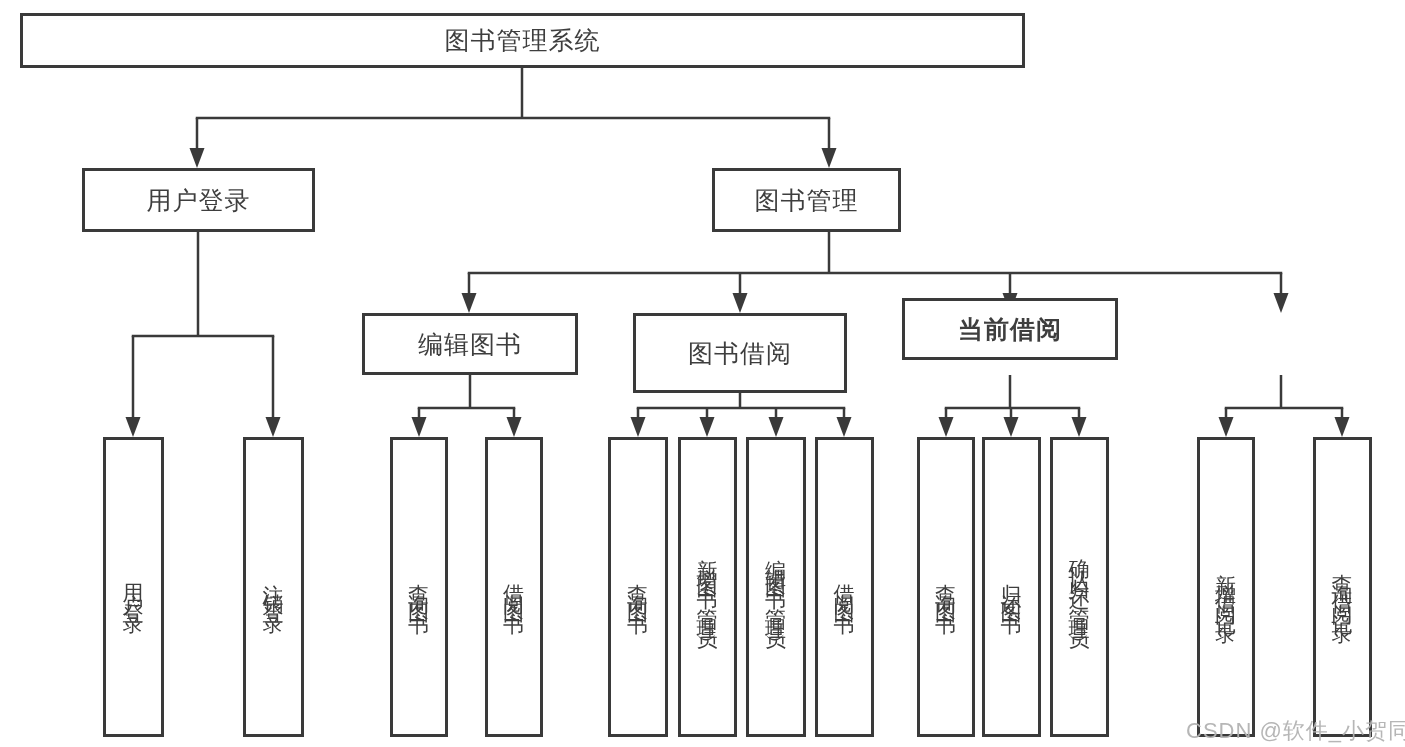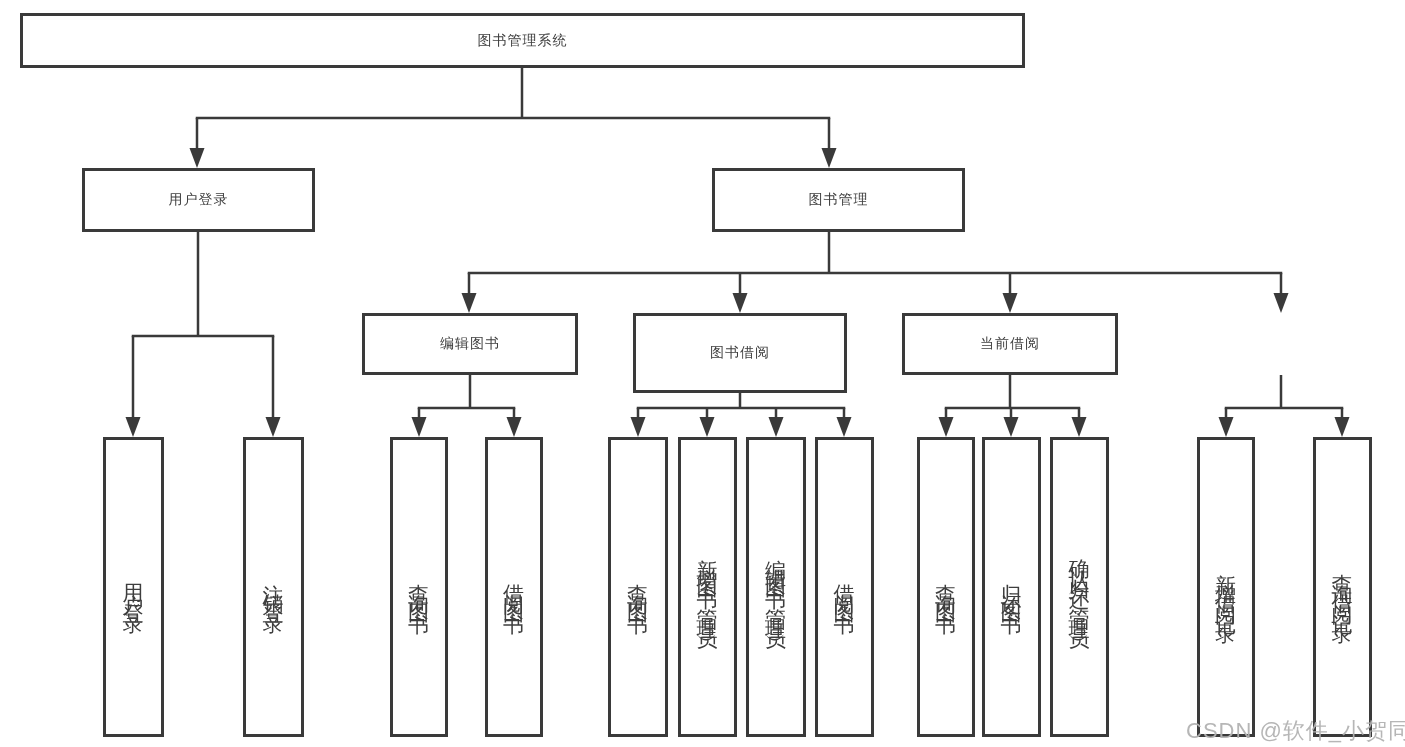--- a/index.html
+++ b/index.html
@@ -21,21 +21,21 @@
   }
   .node {
     position: absolute;
     box-sizing: border-box;
     border: 3px solid #3a3a3a;
     background: #ffffff;
     display: flex;
     align-items: center;
     justify-content: center;
     color: #3e3e3e;
-    font-size: 14px;
+    font-size: 25px;
     letter-spacing: 1px;
     z-index: 2;
     white-space: nowrap;
   }
   .vnode {
     writing-mode: vertical-rl;
     text-orientation: mixed;
     letter-spacing: 10px;
     font-size: 21px;
     line-height: 1;
@@ -128,31 +128,31 @@
     </g>
   </svg>
 
   <div class="node" style="left:20px; top:13px; width:1005px; height:55px;">
     <span>图书管理系统</span>
   </div>
 
   <div class="node" style="left:82px; top:168px; width:233px; height:64px;">
     <span>用户登录</span>
   </div>
-  <div class="node" style="left:712px; top:168px; width:253px; height:64px;">
+  <div class="node" style="left:712px; top:168px; width:189px; height:64px;">
     <span>图书管理</span>
   </div>
 
   <div class="node" style="left:362px; top:313px; width:216px; height:62px;">
     <span>编辑图书</span>
   </div>
   <div class="node" style="left:633px; top:313px; width:214px; height:80px;">
     <span>图书借阅</span>
   </div>
-  <div class="node" style="left:902px; top:313px; width:216px; height:62px;">
+  <div class="node" style="left:902px; top:298px; width:216px; height:62px;font-weight:bold;">
     <span>当前借阅</span>
   </div>
 
   <div class="node vnode" style="left:103px; top:437px; width:61px; height:300px;">
     <span>用户登录</span>
   </div>
   <div class="node vnode" style="left:243px; top:437px; width:61px; height:300px;">
     <span>注销登录</span>
   </div>
 

